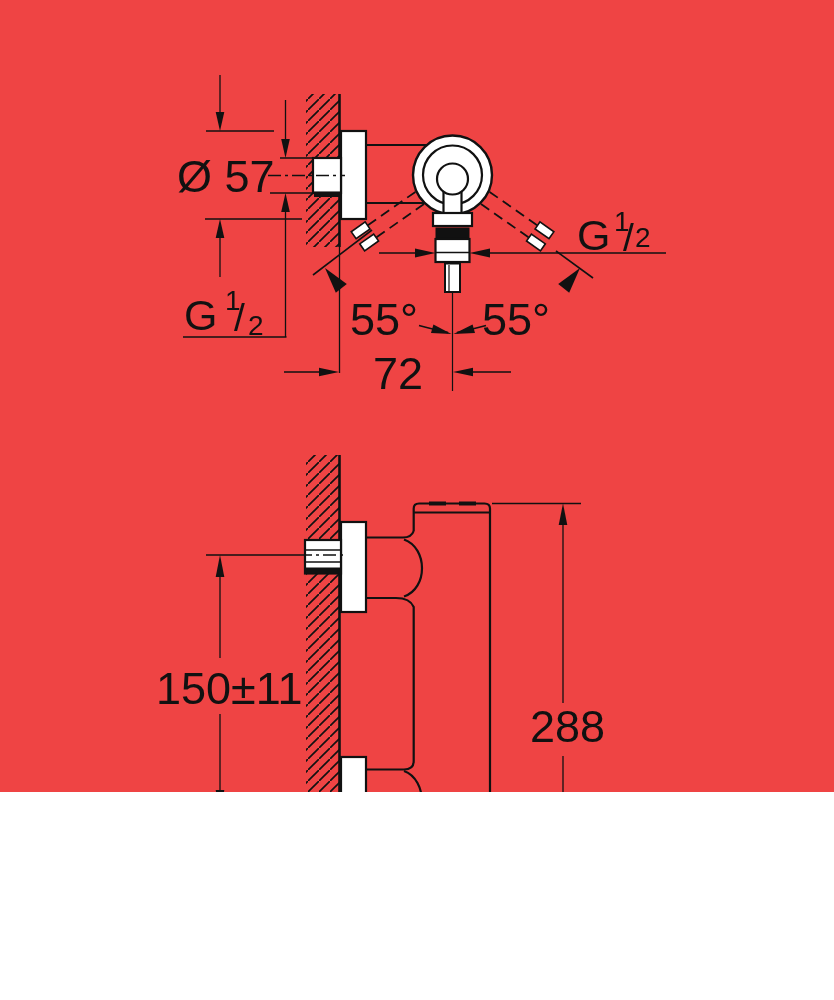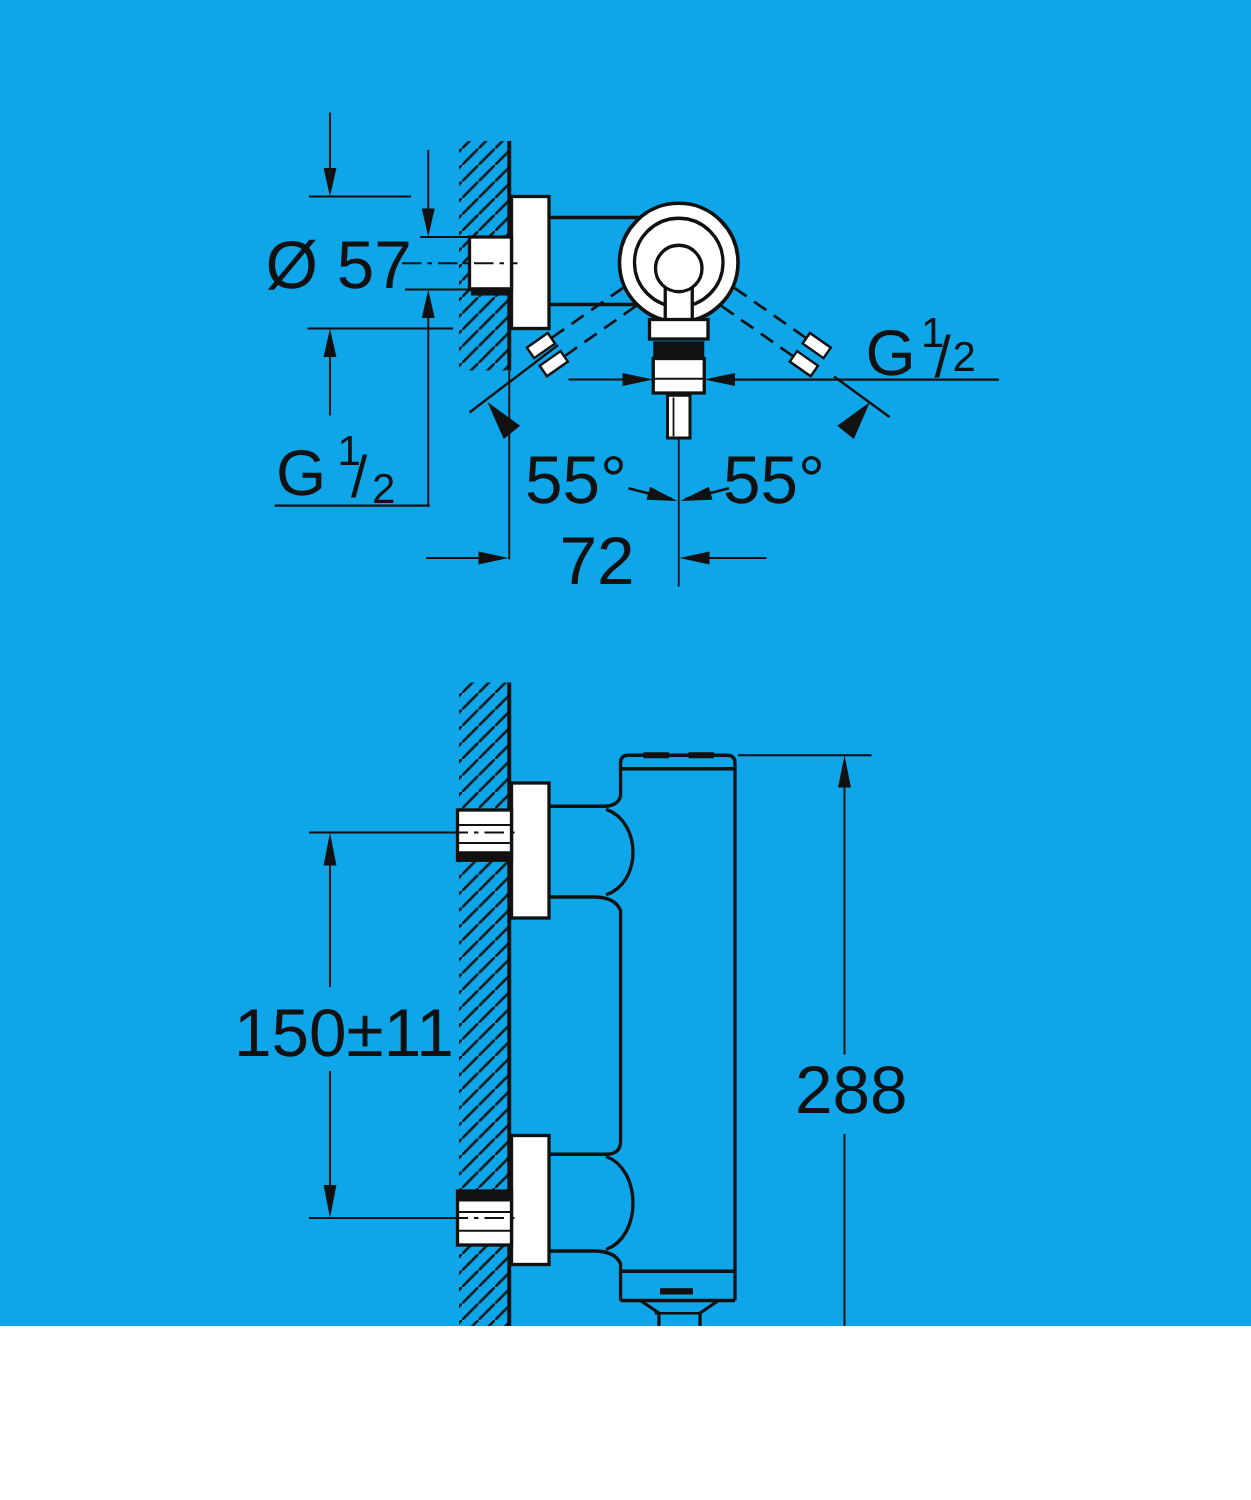--- a/index.html
+++ b/index.html
@@ -1,16 +1,16 @@
 <!DOCTYPE html>
 <html><head>
 <meta charset="utf-8">
 <style>
   html, body { margin: 0; padding: 0; background: #ffffff; }
-  .stage { position: relative; width: 834px; height: 884px; background: #0ea5e9; overflow: hidden; }
+  .stage { position: relative; width: 834px; height: 792px; background: #ef4444; overflow: hidden; }
   svg { display: block; }
   svg text {
     font-family: "Liberation Sans", "DejaVu Sans", sans-serif;
     fill: #111111;
   }
   .dim  { font-size: 45px; }
   .gbig { font-size: 43px; }
   .gsml { font-size: 28px; }
   .gsla { font-size: 39px; }
   .ln   { stroke: #111; stroke-width: 2.2; fill: none; stroke-linecap: butt; }

